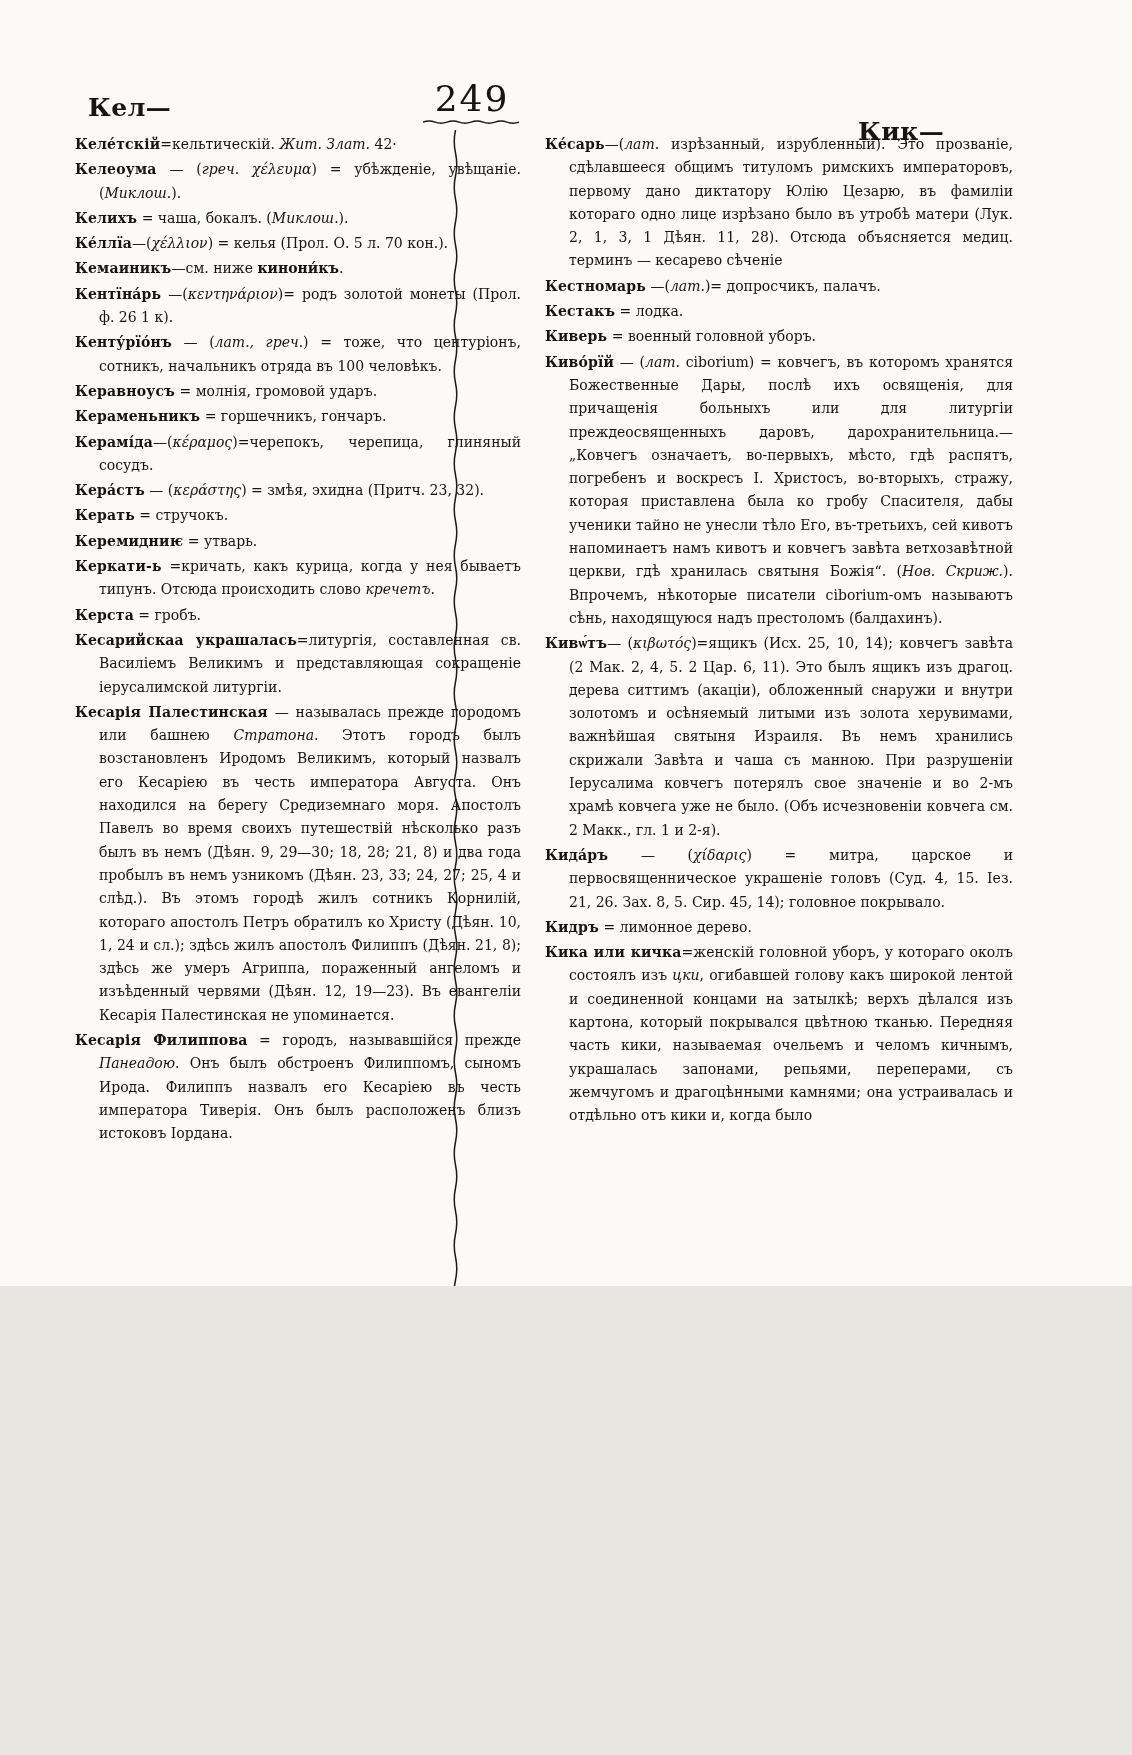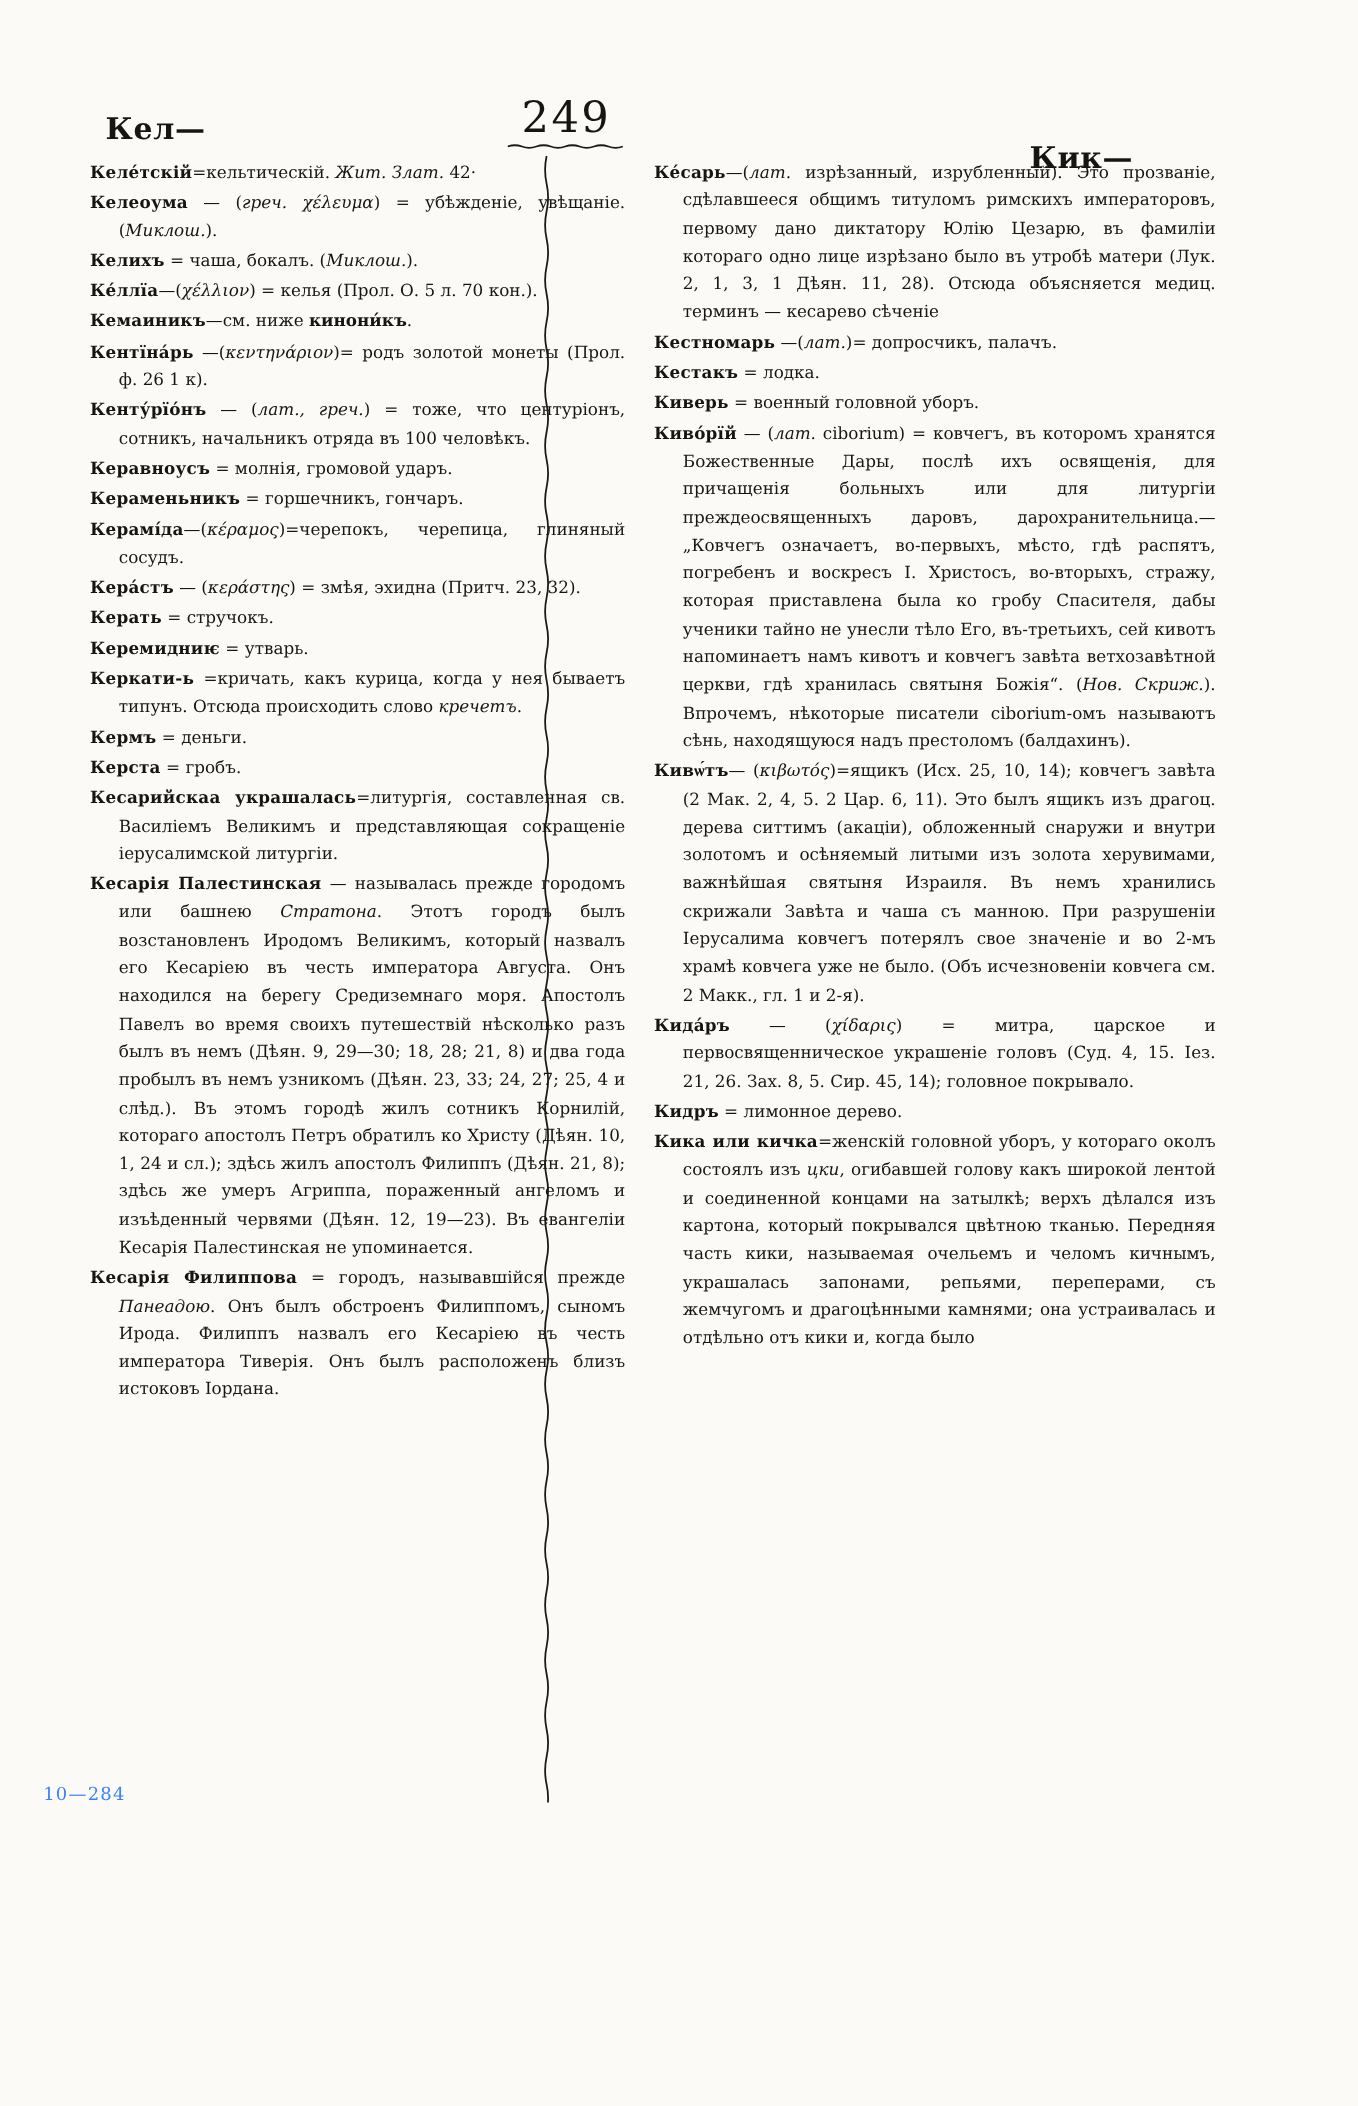--- a/index.html
+++ b/index.html
@@ -1,18 +1,18 @@
 <!DOCTYPE html>
 <html><head>
 <meta charset="utf-8">
 <style>
   html,body{margin:0;padding:0;background:#e8e6e1;}
   .page{
     position:relative;
-    width:1132px;height:1755px;
+    width:1132px;height:1286px;
     margin:0 auto;
     background:#fbfaf6;
     color:#161514;
     font-family:"DejaVu Serif", serif;
     overflow:hidden;
   }
   .guide{position:absolute;font-size:25px;font-weight:700;letter-spacing:.5px;}
   .guide-left{top:93px;left:88px;}
   .guide-right{top:93px;left:858px;margin-top:24px;}
   .pageno-block{position:absolute;top:78px;left:420px;width:104px;text-align:center;}
@@ -65,21 +65,20 @@
         <p class="entry"><span class="head">Кемаиникъ</span><span>—см. ниже <span class="cs">кинони́къ</span>.</span></p>
         <p class="entry"><span class="head">Кентїна́рь</span><span> —(<i>κεντηνάριον</i>)= родъ золотой монеты (Прол. ф. 26 1 к).</span></p>
         <p class="entry"><span class="head">Кенту́рїо́нъ</span><span> — (<i>лат., греч.</i>) = тоже, что центуріонъ, сотникъ, начальникъ отряда въ 100 человѣкъ.</span></p>
         <p class="entry"><span class="head">Керавноусъ</span><span> = молнія, громовой ударъ.</span></p>
         <p class="entry"><span class="head">Кераменьникъ</span><span> = горшечникъ, гончаръ.</span></p>
         <p class="entry"><span class="head">Керамі́да</span><span>—(<i>κέραμος</i>)=черепокъ, черепица, глиняный сосудъ.</span></p>
         <p class="entry"><span class="head">Кера́стъ</span><span> — (<i>κεράστης</i>) = змѣя, эхидна (Притч. 23, 32).</span></p>
         <p class="entry"><span class="head">Керать</span><span> = стручокъ.</span></p>
         <p class="entry"><span class="head">Керемидниѥ</span><span> = утварь.</span></p>
         <p class="entry"><span class="head">Керкати-ь</span><span> =кричать, какъ курица, когда у нея бываетъ типунъ. Отсюда происходить слово <i>кречетъ</i>.</span></p>
-        <p class="entry"><span class="head">Кермъ</span><span> = деньги.</span></p>
         <p class="entry"><span class="head">Керста</span><span> = гробъ.</span></p>
         <p class="entry"><span class="head">Кесарийскаа украшалась</span><span>=литургія, составленная св. Василіемъ Великимъ и представляющая сокращеніе іерусалимской литургіи.</span></p>
         <p class="entry"><span class="head">Кесарія Палестинская</span><span> — называлась прежде городомъ или башнею <i>Стратона</i>. Этотъ городъ былъ возстановленъ Иродомъ Великимъ, который назвалъ его Кесаріею въ честь императора Августа. Онъ находился на берегу Средиземнаго моря. Апостолъ Павелъ во время своихъ путешествій нѣсколько разъ былъ въ немъ (Дѣян. 9, 29—30; 18, 28; 21, 8) и два года пробылъ въ немъ узникомъ (Дѣян. 23, 33; 24, 27; 25, 4 и слѣд.). Въ этомъ городѣ жилъ сотникъ Корнилій, котораго апостолъ Петръ обратилъ ко Христу (Дѣян. 10, 1, 24 и сл.); здѣсь жилъ апостолъ Филиппъ (Дѣян. 21, 8); здѣсь же умеръ Агриппа, пораженный ангеломъ и изъѣденный червями (Дѣян. 12, 19—23). Въ евангеліи Кесарія Палестинская не упоминается.</span></p>
         <p class="entry"><span class="head">Кесарія Филиппова</span><span> = городъ, называвшійся прежде <i>Панеадою</i>. Онъ былъ обстроенъ Филиппомъ, сыномъ Ирода. Филиппъ назвалъ его Кесаріею въ честь императора Тиверія. Онъ былъ расположенъ близъ истоковъ Іордана.</span></p>
       </div>
     <svg class="divider" width="8" height="1372">
       <path fill="none" stroke="#1b1a18" stroke-width="1.5" d="M2.5,0 Q0,11.5 2.5,23 Q5,34.5 2.5,46 Q0,57.5 2.5,69 Q5,80.5 2.5,92 Q0,103.5 2.5,115 Q5,126.5 2.5,138 Q0,149.5 2.5,161 Q5,172.5 2.5,184 Q0,195.5 2.5,207 Q5,218.5 2.5,230 Q0,241.5 2.5,253 Q5,264.5 2.5,276 Q0,287.5 2.5,299 Q5,310.5 2.5,322 Q0,333.5 2.5,345 Q5,356.5 2.5,368 Q0,379.5 2.5,391 Q5,402.5 2.5,414 Q0,425.5 2.5,437 Q5,448.5 2.5,460 Q0,471.5 2.5,483 Q5,494.5 2.5,506 Q0,517.5 2.5,529 Q5,540.5 2.5,552 Q0,563.5 2.5,575 Q5,586.5 2.5,598 Q0,609.5 2.5,621 Q5,632.5 2.5,644 Q0,655.5 2.5,667 Q5,678.5 2.5,690 Q0,701.5 2.5,713 Q5,724.5 2.5,736 Q0,747.5 2.5,759 Q5,770.5 2.5,782 Q0,793.5 2.5,805 Q5,816.5 2.5,828 Q0,839.5 2.5,851 Q5,862.5 2.5,874 Q0,885.5 2.5,897 Q5,908.5 2.5,920 Q0,931.5 2.5,943 Q5,954.5 2.5,966 Q0,977.5 2.5,989 Q5,1000.5 2.5,1012 Q0,1023.5 2.5,1035 Q5,1046.5 2.5,1058 Q0,1069.5 2.5,1081 Q5,1092.5 2.5,1104 Q0,1115.5 2.5,1127 Q5,1138.5 2.5,1150 Q0,1161.5 2.5,1173 Q5,1184.5 2.5,1196 Q0,1207.5 2.5,1219 Q5,1230.5 2.5,1242 Q0,1253.5 2.5,1265 Q5,1276.5 2.5,1288 Q0,1299.5 2.5,1311 Q5,1322.5 2.5,1334 Q0,1345.5 2.5,1357 Q5,1368.5 2.5,1380"></path>
     </svg>
     <div class="col col-right">
         <p class="entry"><span class="head">Ке́сарь</span><span>—(<i>лат.</i> изрѣзанный, изрубленный). Это прозваніе, сдѣлавшееся общимъ титуломъ римскихъ императоровъ, первому дано диктатору Юлію Цезарю, въ фамиліи котораго одно лице изрѣзано было въ утробѣ матери (Лук. 2, 1, 3, 1 Дѣян. 11, 28). Отсюда объясняется медиц. терминъ — кесарево сѣченіе</span></p>

